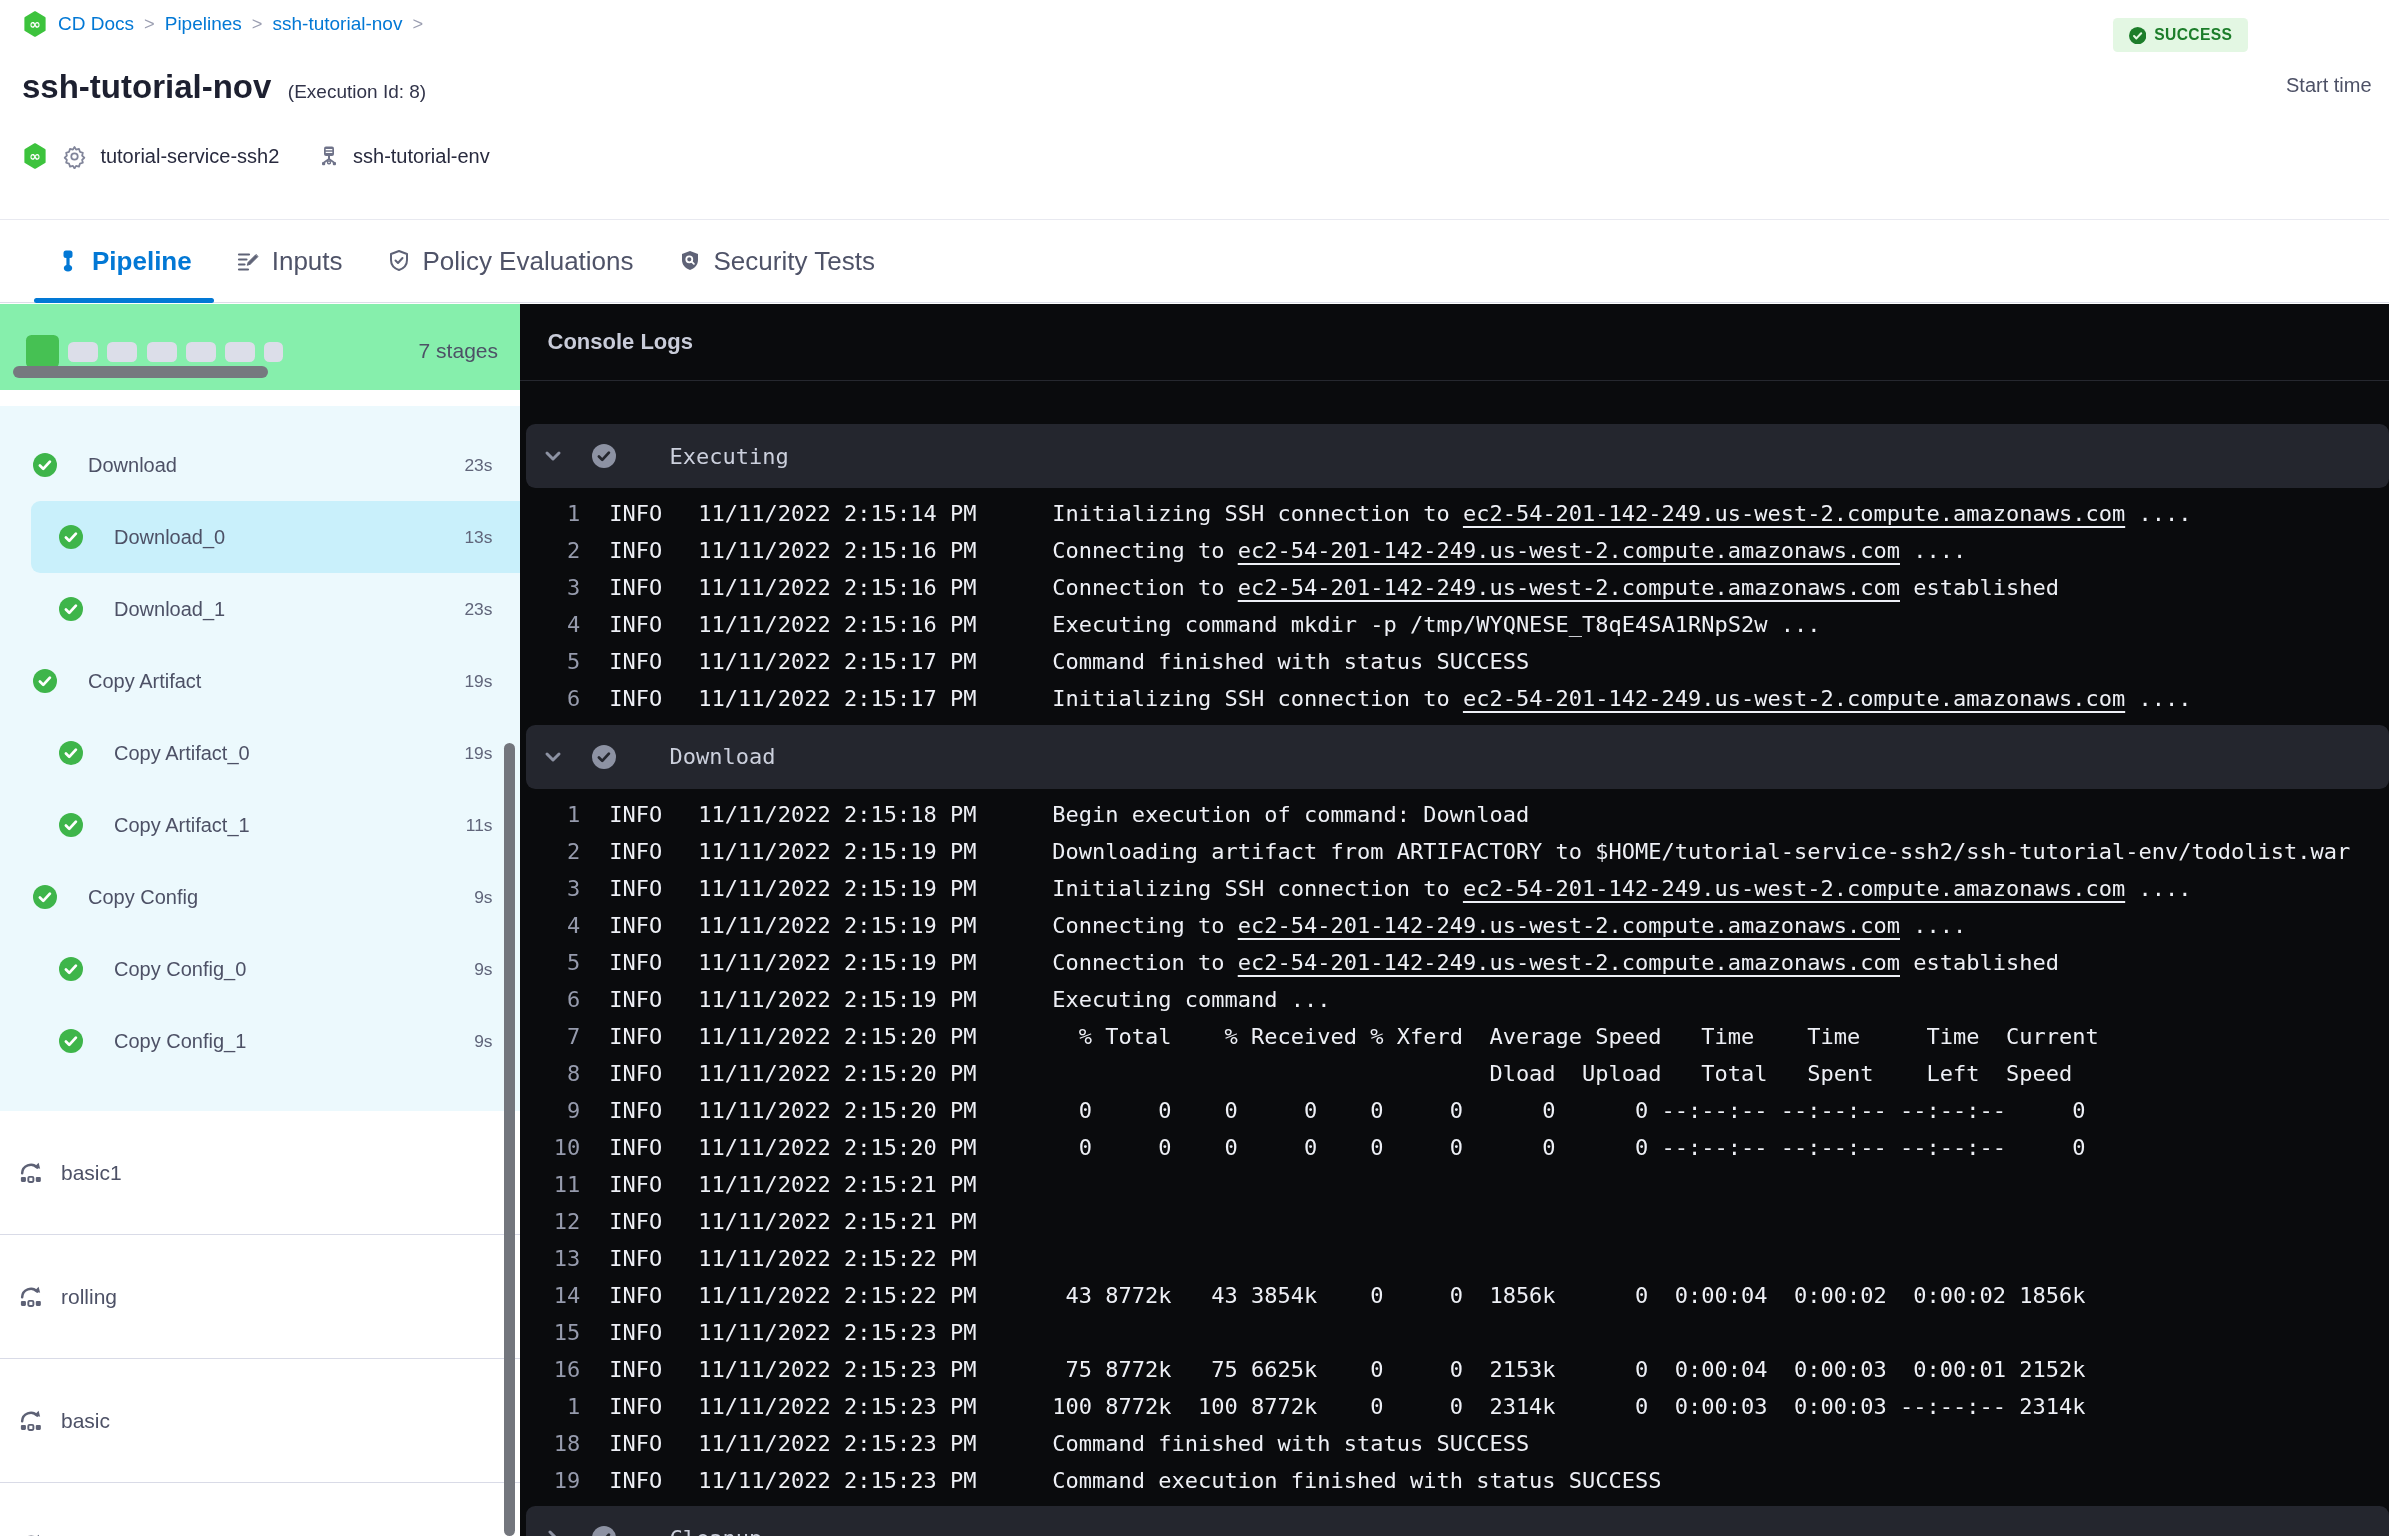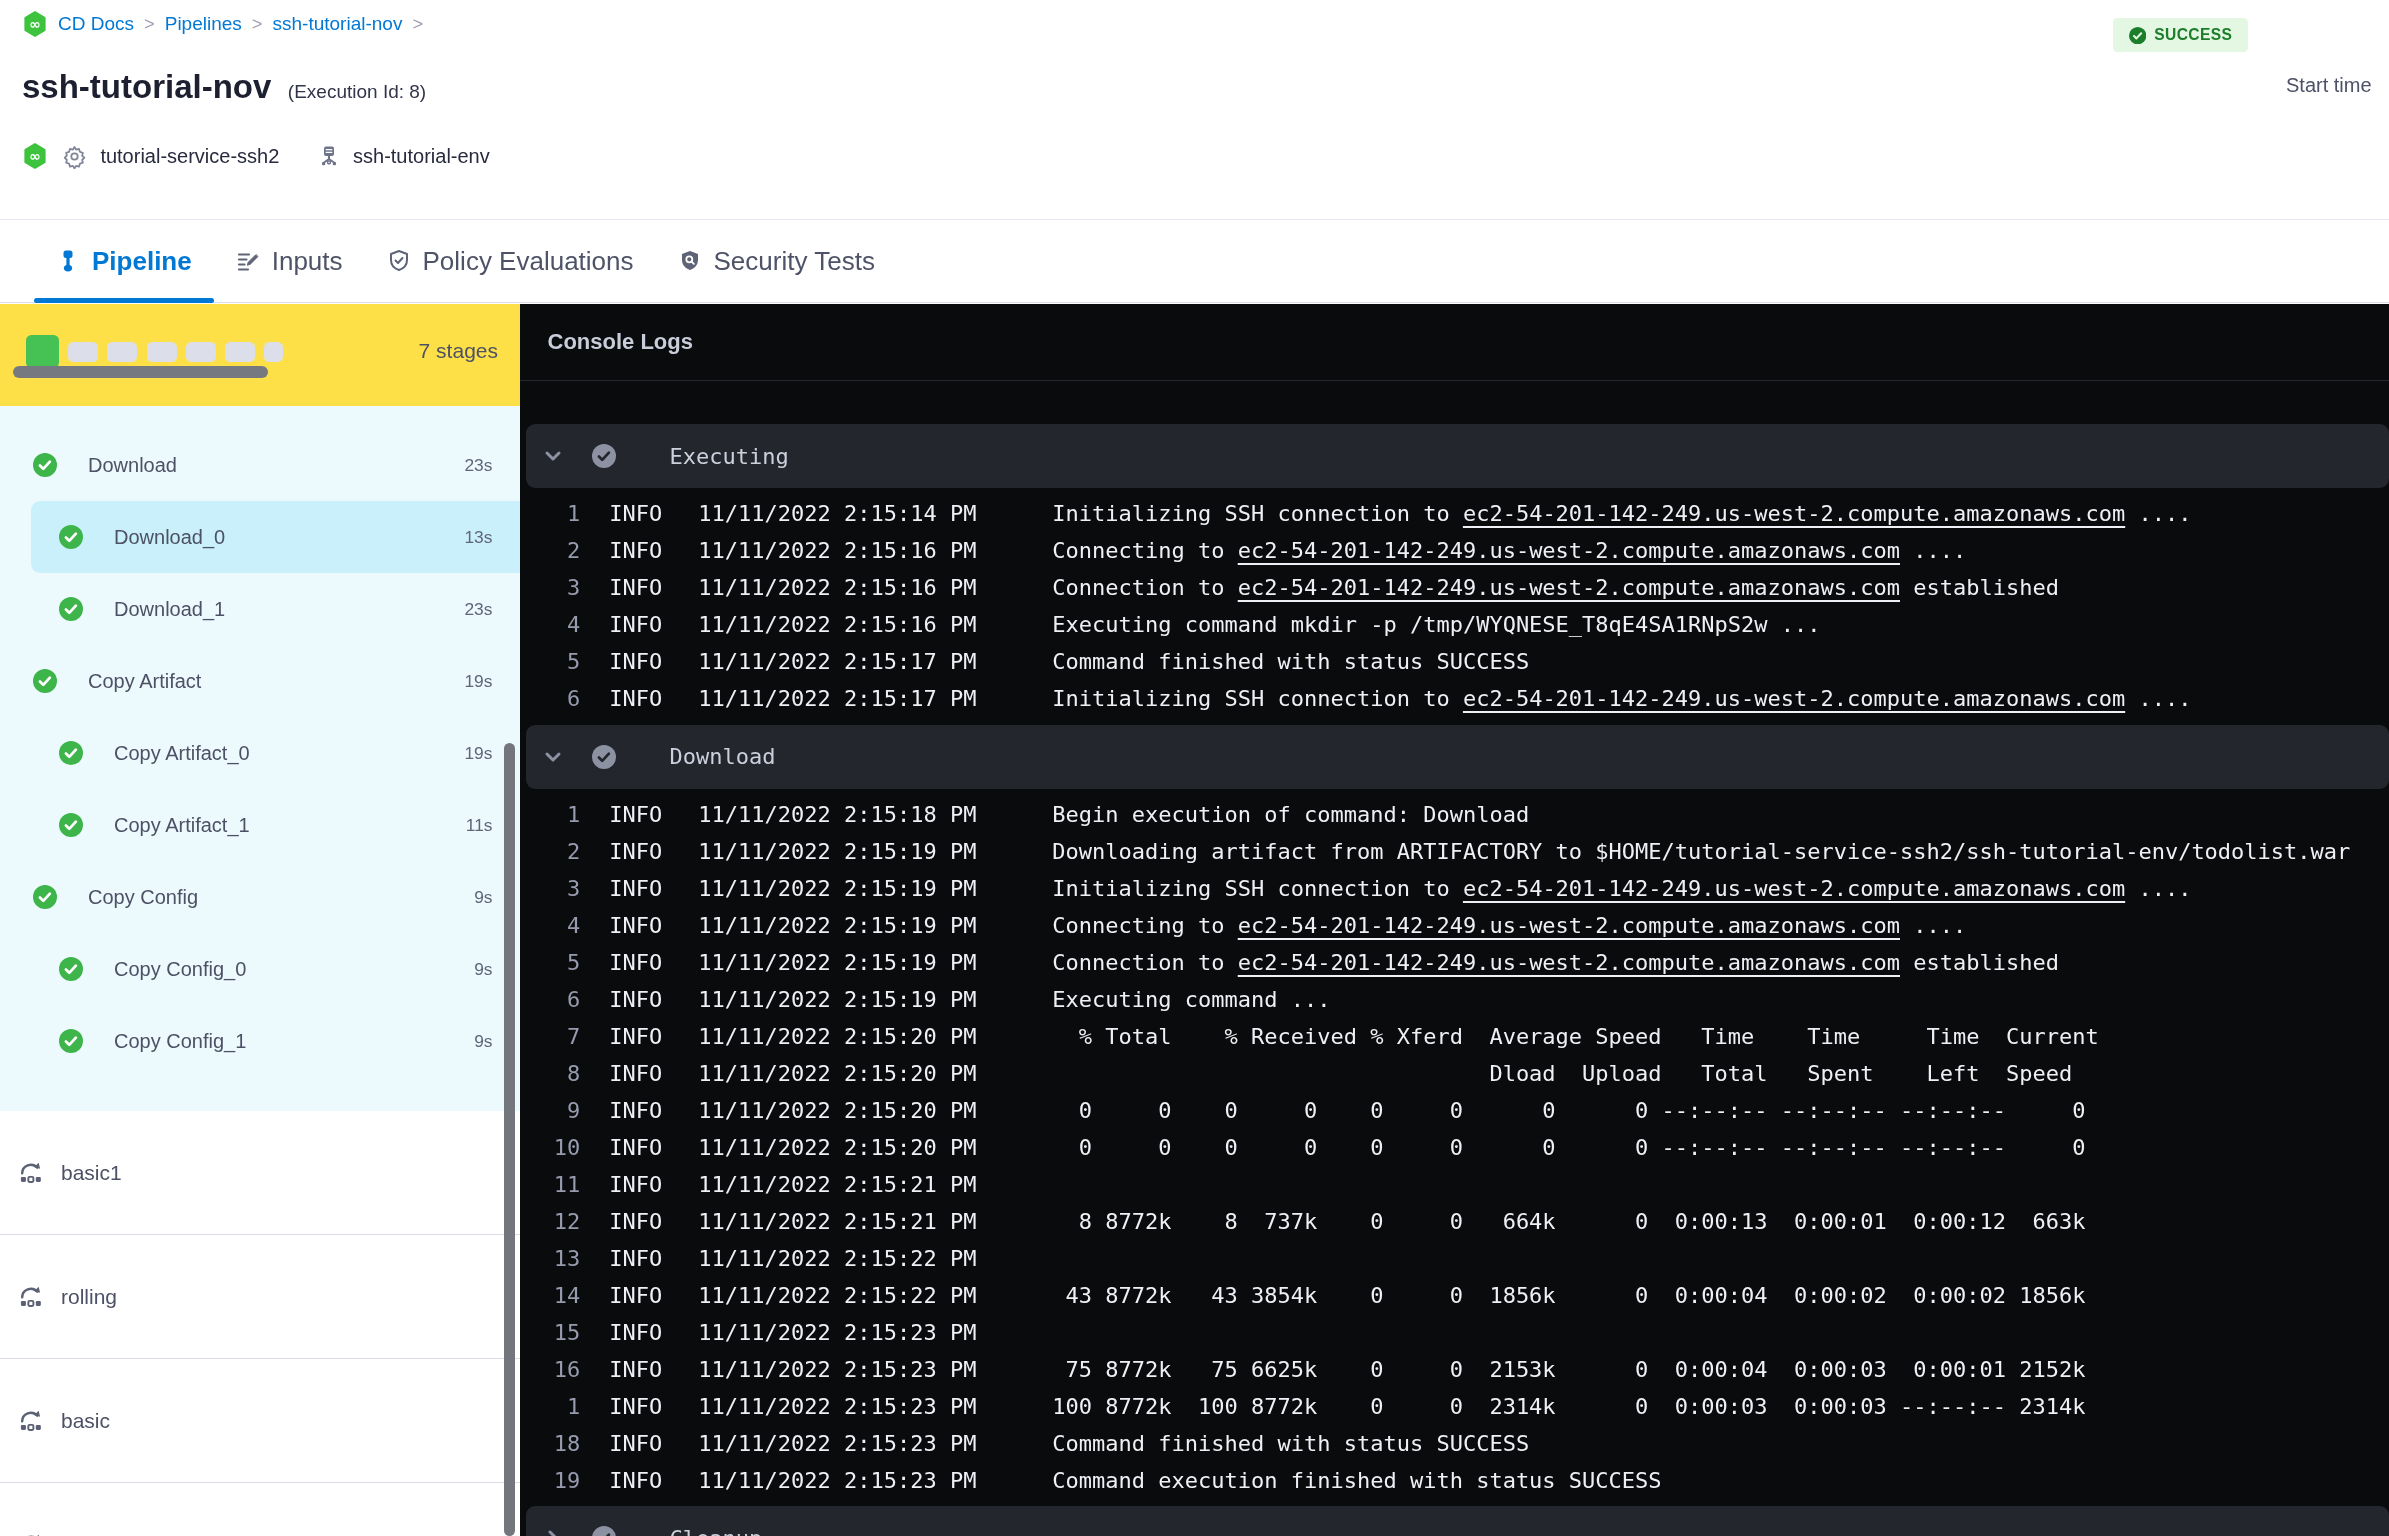--- a/index.html
+++ b/index.html
@@ -29,21 +29,21 @@
           display:flex;padding-left:34px;box-sizing:border-box;}
   .tab{position:relative;display:flex;align-items:center;gap:12px;padding:0 22px;
        font-size:26px;color:#4f5368;cursor:pointer;}
   .tab.active{color:#0278d5;font-weight:700;}
   .tab-underline{position:absolute;left:0;right:0;bottom:-0.9px;height:4.6px;background:#0278d5;border-radius:2.7px;}
 
   
   .main{position:absolute;top:304px;left:0;right:0;bottom:0;display:flex;}
   .sidebar{width:520px;flex:none;position:relative;background:#fff;}
 
-  .sb-top{position:absolute;top:0;left:0;right:0;height:102px;background:#fde047;}
+  .sb-top{position:absolute;top:0;left:0;right:0;height:86px;background:#86efac;}
   .minimap{position:absolute;left:26px;top:30px;display:flex;align-items:center;gap:9.2px;height:35px;}
   .seg{width:30px;height:20px;border-radius:5.5px;background:#dcdee9;flex:none;}
   .seg.done{width:33px;height:33px;background:#46c153;}
   .seg.last{width:19px;}
   .minimap-bar{position:absolute;left:13px;top:62px;width:255px;height:12px;border-radius:6.4px;background:#76797f;}
   .stage-count{position:absolute;right:22px;top:35px;font-size:21px;color:#4d5166;}
 
   .stages-panel{position:absolute;top:102px;left:0;right:0;height:705px;background:#ecf9fd;
                 padding-top:23px;box-sizing:border-box;}
   .stage-row{position:relative;height:72px;display:flex;align-items:center;cursor:pointer;}
@@ -400,21 +400,21 @@
             <div class="log-line"><span class="log-num">2</span><span class="log-level">INFO</span><span class="log-time">11/11/2022 2:15:19 PM</span><span class="log-msg"><span>Downloading artifact from ARTIFACTORY to $HOME/tutorial-service-ssh2/ssh-tutorial-env/todolist.war</span></span></div>
             <div class="log-line"><span class="log-num">3</span><span class="log-level">INFO</span><span class="log-time">11/11/2022 2:15:19 PM</span><span class="log-msg"><span>Initializing SSH connection to </span><span class="log-link">ec2-54-201-142-249.us-west-2.compute.amazonaws.com</span><span> ....</span></span></div>
             <div class="log-line"><span class="log-num">4</span><span class="log-level">INFO</span><span class="log-time">11/11/2022 2:15:19 PM</span><span class="log-msg"><span>Connecting to </span><span class="log-link">ec2-54-201-142-249.us-west-2.compute.amazonaws.com</span><span> ....</span></span></div>
             <div class="log-line"><span class="log-num">5</span><span class="log-level">INFO</span><span class="log-time">11/11/2022 2:15:19 PM</span><span class="log-msg"><span>Connection to </span><span class="log-link">ec2-54-201-142-249.us-west-2.compute.amazonaws.com</span><span> established</span></span></div>
             <div class="log-line"><span class="log-num">6</span><span class="log-level">INFO</span><span class="log-time">11/11/2022 2:15:19 PM</span><span class="log-msg"><span>Executing command ...</span></span></div>
             <div class="log-line"><span class="log-num">7</span><span class="log-level">INFO</span><span class="log-time">11/11/2022 2:15:20 PM</span><span class="log-msg"><span>  % Total    % Received % Xferd  Average Speed   Time    Time     Time  Current</span></span></div>
             <div class="log-line"><span class="log-num">8</span><span class="log-level">INFO</span><span class="log-time">11/11/2022 2:15:20 PM</span><span class="log-msg"><span>                                 Dload  Upload   Total   Spent    Left  Speed</span></span></div>
             <div class="log-line"><span class="log-num">9</span><span class="log-level">INFO</span><span class="log-time">11/11/2022 2:15:20 PM</span><span class="log-msg"><span>  0     0    0     0    0     0      0      0 --:--:-- --:--:-- --:--:--     0</span></span></div>
             <div class="log-line"><span class="log-num">10</span><span class="log-level">INFO</span><span class="log-time">11/11/2022 2:15:20 PM</span><span class="log-msg"><span>  0     0    0     0    0     0      0      0 --:--:-- --:--:-- --:--:--     0</span></span></div>
             <div class="log-line"><span class="log-num">11</span><span class="log-level">INFO</span><span class="log-time">11/11/2022 2:15:21 PM</span><span class="log-msg"></span></div>
-            <div class="log-line"><span class="log-num">12</span><span class="log-level">INFO</span><span class="log-time">11/11/2022 2:15:21 PM</span><span class="log-msg"><span>  8 8772k    8  737k    0     0   664k      0  0:00:13  0:00:01  0:00:12  663k</span></span></div>
+            <div class="log-line"><span class="log-num">12</span><span class="log-level">INFO</span><span class="log-time">11/11/2022 2:15:21 PM</span></div>
             <div class="log-line"><span class="log-num">13</span><span class="log-level">INFO</span><span class="log-time">11/11/2022 2:15:22 PM</span><span class="log-msg"></span></div>
             <div class="log-line"><span class="log-num">14</span><span class="log-level">INFO</span><span class="log-time">11/11/2022 2:15:22 PM</span><span class="log-msg"><span> 43 8772k   43 3854k    0     0  1856k      0  0:00:04  0:00:02  0:00:02 1856k</span></span></div>
             <div class="log-line"><span class="log-num">15</span><span class="log-level">INFO</span><span class="log-time">11/11/2022 2:15:23 PM</span><span class="log-msg"></span></div>
             <div class="log-line"><span class="log-num">16</span><span class="log-level">INFO</span><span class="log-time">11/11/2022 2:15:23 PM</span><span class="log-msg"><span> 75 8772k   75 6625k    0     0  2153k      0  0:00:04  0:00:03  0:00:01 2152k</span></span></div>
             <div class="log-line"><span class="log-num">1</span><span class="log-level">INFO</span><span class="log-time">11/11/2022 2:15:23 PM</span><span class="log-msg"><span>100 8772k  100 8772k    0     0  2314k      0  0:00:03  0:00:03 --:--:-- 2314k</span></span></div>
             <div class="log-line"><span class="log-num">18</span><span class="log-level">INFO</span><span class="log-time">11/11/2022 2:15:23 PM</span><span class="log-msg"><span>Command finished with status SUCCESS</span></span></div>
             <div class="log-line"><span class="log-num">19</span><span class="log-level">INFO</span><span class="log-time">11/11/2022 2:15:23 PM</span><span class="log-msg"><span>Command execution finished with status SUCCESS</span></span></div>
           </div>
           <div class="log-group">
             <span class="group-chevron">

